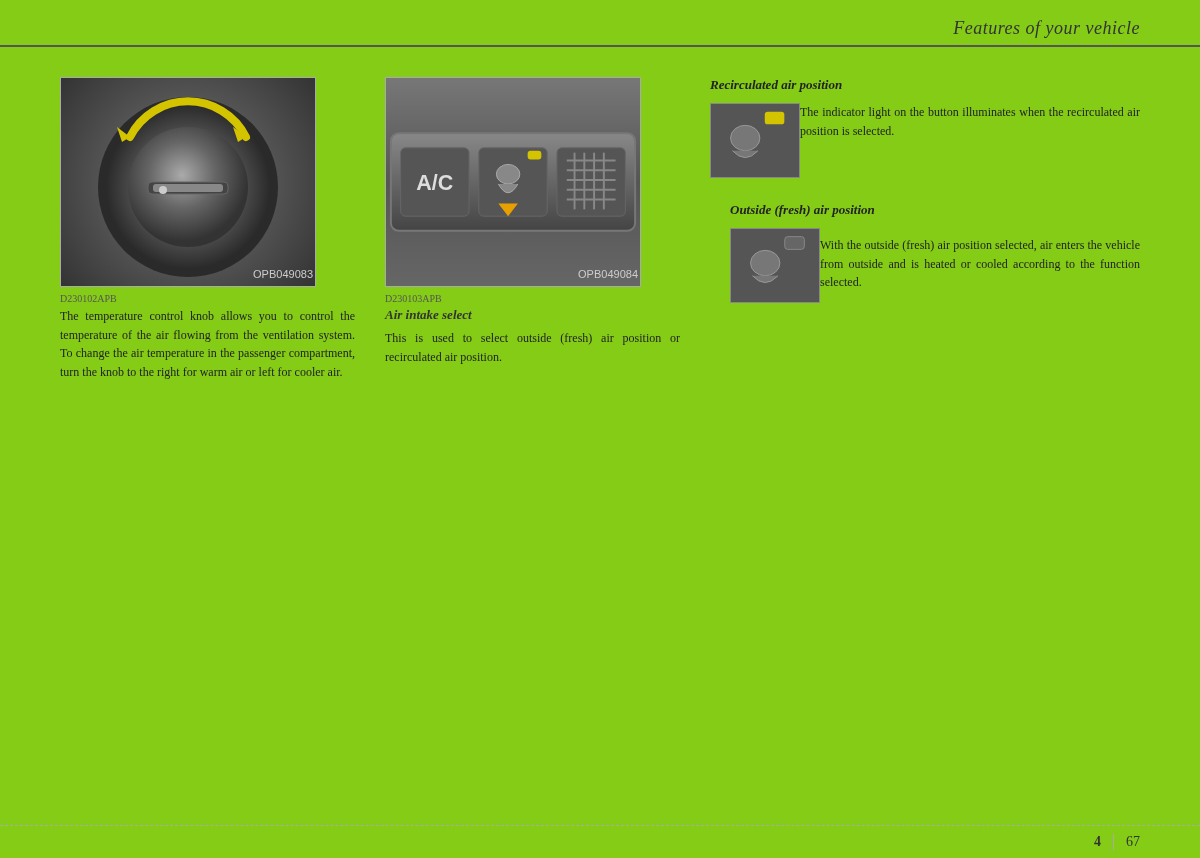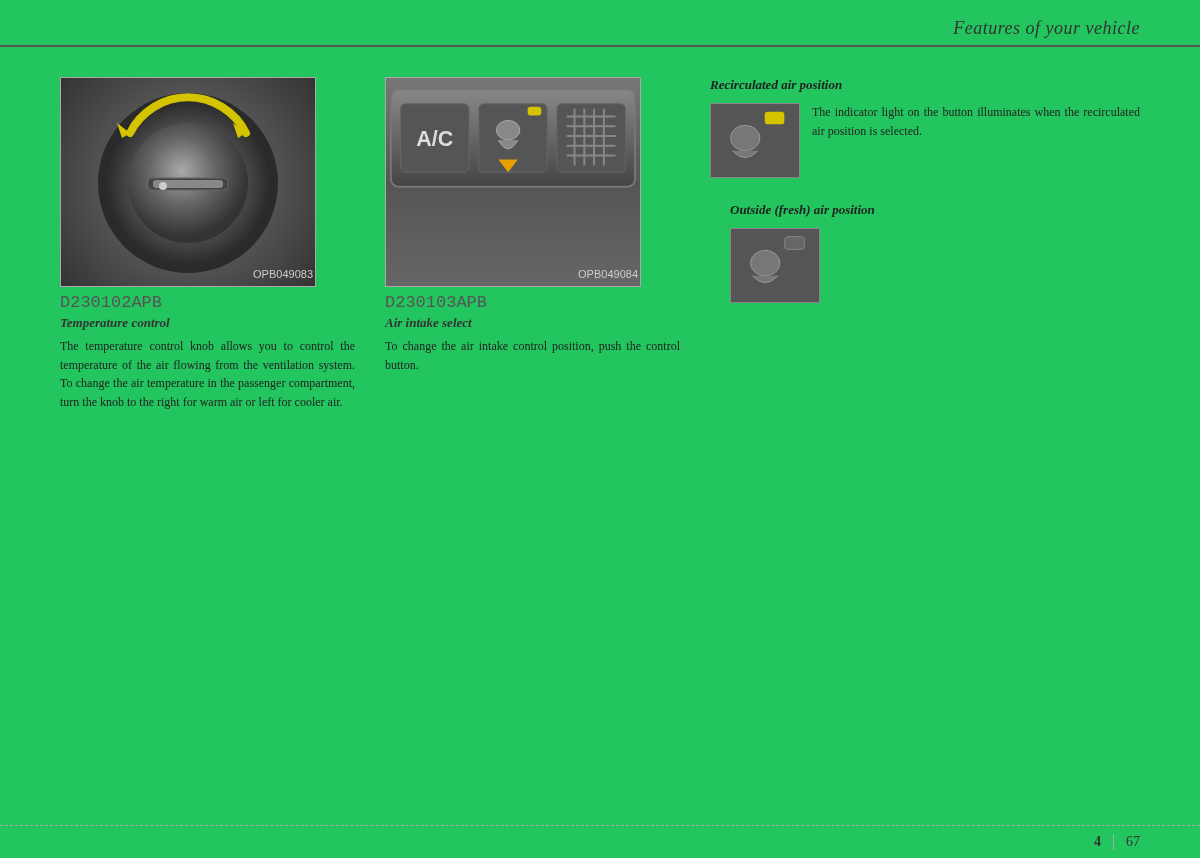--- a/index.html
+++ b/index.html
@@ -9,21 +9,21 @@
       font-size: 13px;
       color: #222;
       width: 1200px;
       min-height: 858px;
       position: relative;
     }
 
     .page-container {
       width: 1200px;
       min-height: 858px;
-      background: #22c55e;
+      background: #84cc16;
       padding: 0;
       position: relative;
     }
 
     
     .header {
       display: flex;
       justify-content: flex-end;
       align-items: flex-end;
       padding: 18px 60px 6px 60px;
@@ -58,21 +58,21 @@
 
     
     .image-box {
       width: 256px;
       height: 210px;
       background: #888;
       border: 1px solid #aaa;
       position: relative;
       overflow: hidden;
       display: flex;
-      align-items: flex-start;
+      align-items: center;
       justify-content: center;
     }
 
     .image-box.knob-image {
       background: radial-gradient(circle at 50% 50%, #999, #555, #333);
     }
 
     .image-box.ac-image {
       background: linear-gradient(180deg, #777 0%, #555 50%, #666 100%);
     }
@@ -81,25 +81,25 @@
       position: absolute;
       bottom: 6px;
       right: 2px;
       font-size: 11px;
       color: #ccc;
       font-family: Arial, sans-serif;
     }
 
     
     .section-code {
-      font-size: 17px;
+      font-size: 10px;
       color: #555;
       margin-top: 6px;
       margin-bottom: 3px;
-      font-family: Liberation Mono, monospace;
+      font-family: Liberation Serif, serif;
     }
 
     .section-title {
       font-size: 13px;
       font-style: italic;
       font-weight: bold;
       color: #333;
       margin-bottom: 6px;
     }
 
@@ -123,21 +123,20 @@
     .subsection-title {
       font-size: 13px;
       font-weight: bold;
       color: #222;
       margin-bottom: 10px;
       font-style: italic;
     }
 
     .subsection-body {
       display: flex;
-      gap: 12px;
       align-items: flex-start;
     }
 
     .small-image-box {
       width: 90px;
       min-width: 90px;
       height: 75px;
       background: #666;
       border: 1px solid #888;
       flex-shrink: 0;
@@ -244,21 +243,20 @@
 
             <path d="M 42 55 A 65 65 0 0 1 158 55" fill="none" stroke="#d4c400" stroke-width="8" stroke-linecap="round"></path>
 
             <polygon points="158,55 145,45 150,60" fill="#d4c400"></polygon>
 
             <polygon points="42,55 55,45 50,60" fill="#d4c400" transform="scale(-1,1) translate(-84,0)"></polygon>
           </svg>
           <span class="opb-label">OPB049083</span>
         </div>
         <div class="section-code">D230102APB</div>
-        <div class="section-title">Temperature control</div>
         <div class="section-text">The temperature control knob allows you to control the temperature of the air flowing from the ventilation system. To change the air temperature in the passenger compartment, turn the knob to the right for warm air or left for cooler air.</div>
       </div>
 
       <div class="section-block">
         <div class="image-box ac-image">
 
           <svg viewBox="0 0 260 120" width="260" height="120">
             <defs>
               <linearGradient id="panelGrad" x1="0" y1="0" x2="0" y2="1">
                 <stop offset="0%" stop-color="#888"></stop>
@@ -289,21 +287,21 @@
             <line x1="185" y1="78" x2="235" y2="78" stroke="#888" stroke-width="2"></line>
             <line x1="193" y1="30" x2="193" y2="88" stroke="#888" stroke-width="2"></line>
             <line x1="203" y1="30" x2="203" y2="88" stroke="#888" stroke-width="2"></line>
             <line x1="213" y1="30" x2="213" y2="88" stroke="#888" stroke-width="2"></line>
             <line x1="223" y1="30" x2="223" y2="88" stroke="#888" stroke-width="2"></line>
           </svg>
           <span class="opb-label">OPB049084</span>
         </div>
         <div class="section-code">D230103APB</div>
         <div class="section-title">Air intake select</div>
-        <div class="section-text" style="margin-top:6px;">To change the air intake control position, push the control button.</div>
+        <div class="section-text">This is used to select outside (fresh) air position or recirculated air position.</div>
       </div>
     </div>
 
     <div class="right-column">
 
       <div class="subsection">
         <div class="subsection-title">Recirculated air position</div>
         <div class="subsection-body">
           <div class="small-image-box">
             <svg viewBox="0 0 90 75" width="90" height="75">
@@ -328,20 +326,21 @@
             <svg viewBox="0 0 90 75" width="90" height="75">
               <rect x="0" y="0" width="90" height="75" fill="#555"></rect>
 
               <rect x="55" y="8" width="20" height="13" rx="3" fill="#666" stroke="#888" stroke-width="1"></rect>
 
               <ellipse cx="35" cy="35" rx="15" ry="13" fill="#777" stroke="#999" stroke-width="1"></ellipse>
               <path d="M22 48 Q35 62 48 48" fill="#777" stroke="#999" stroke-width="1"></path>
             </svg>
           </div>
           <div>
+            <div class="subsection-text-extra">With the outside (fresh) air position selected, air enters the vehicle from outside and is heated or cooled according to the function selected.</div>
           </div>
         </div>
       </div>
 
     </div>
   </div>
 
   <div class="footer">
     <div class="page-numbers">
       <span class="page-num-left">4</span>

